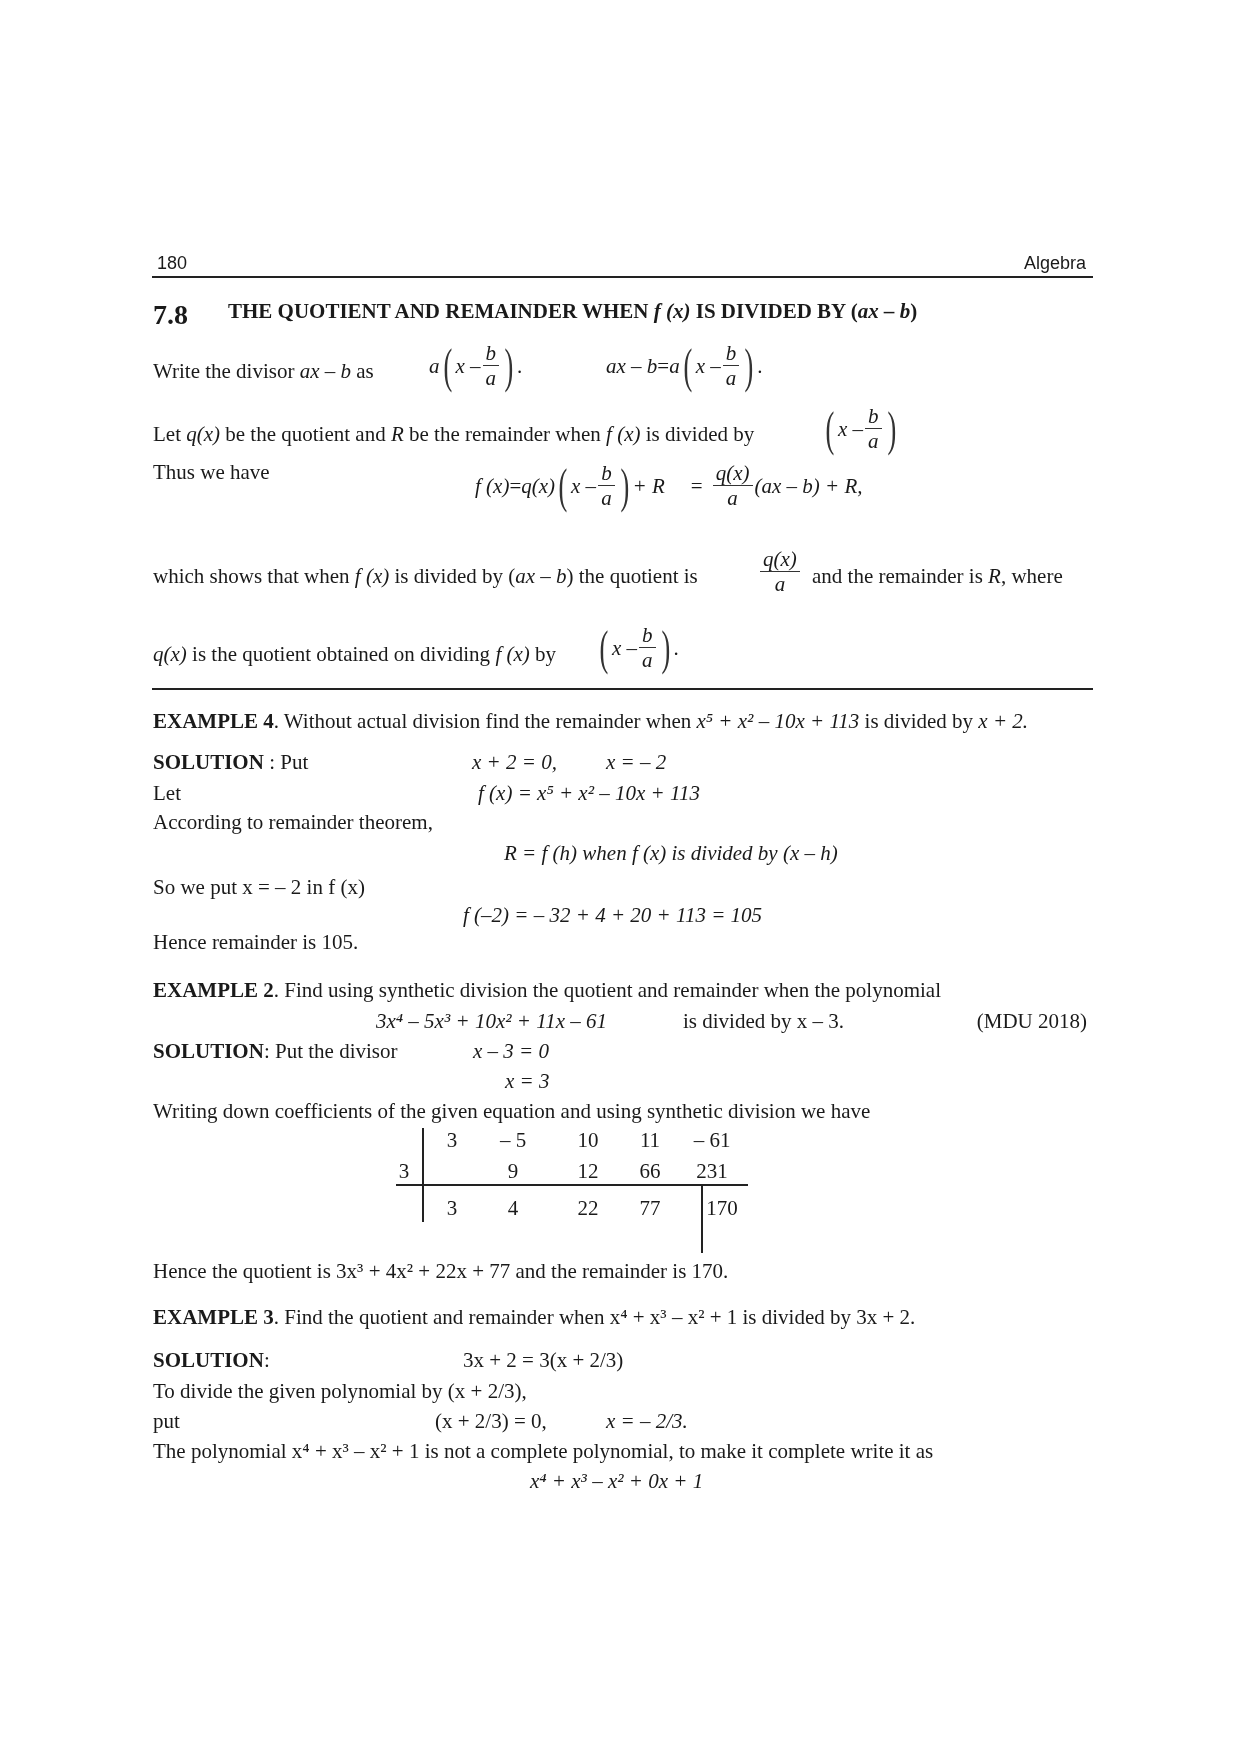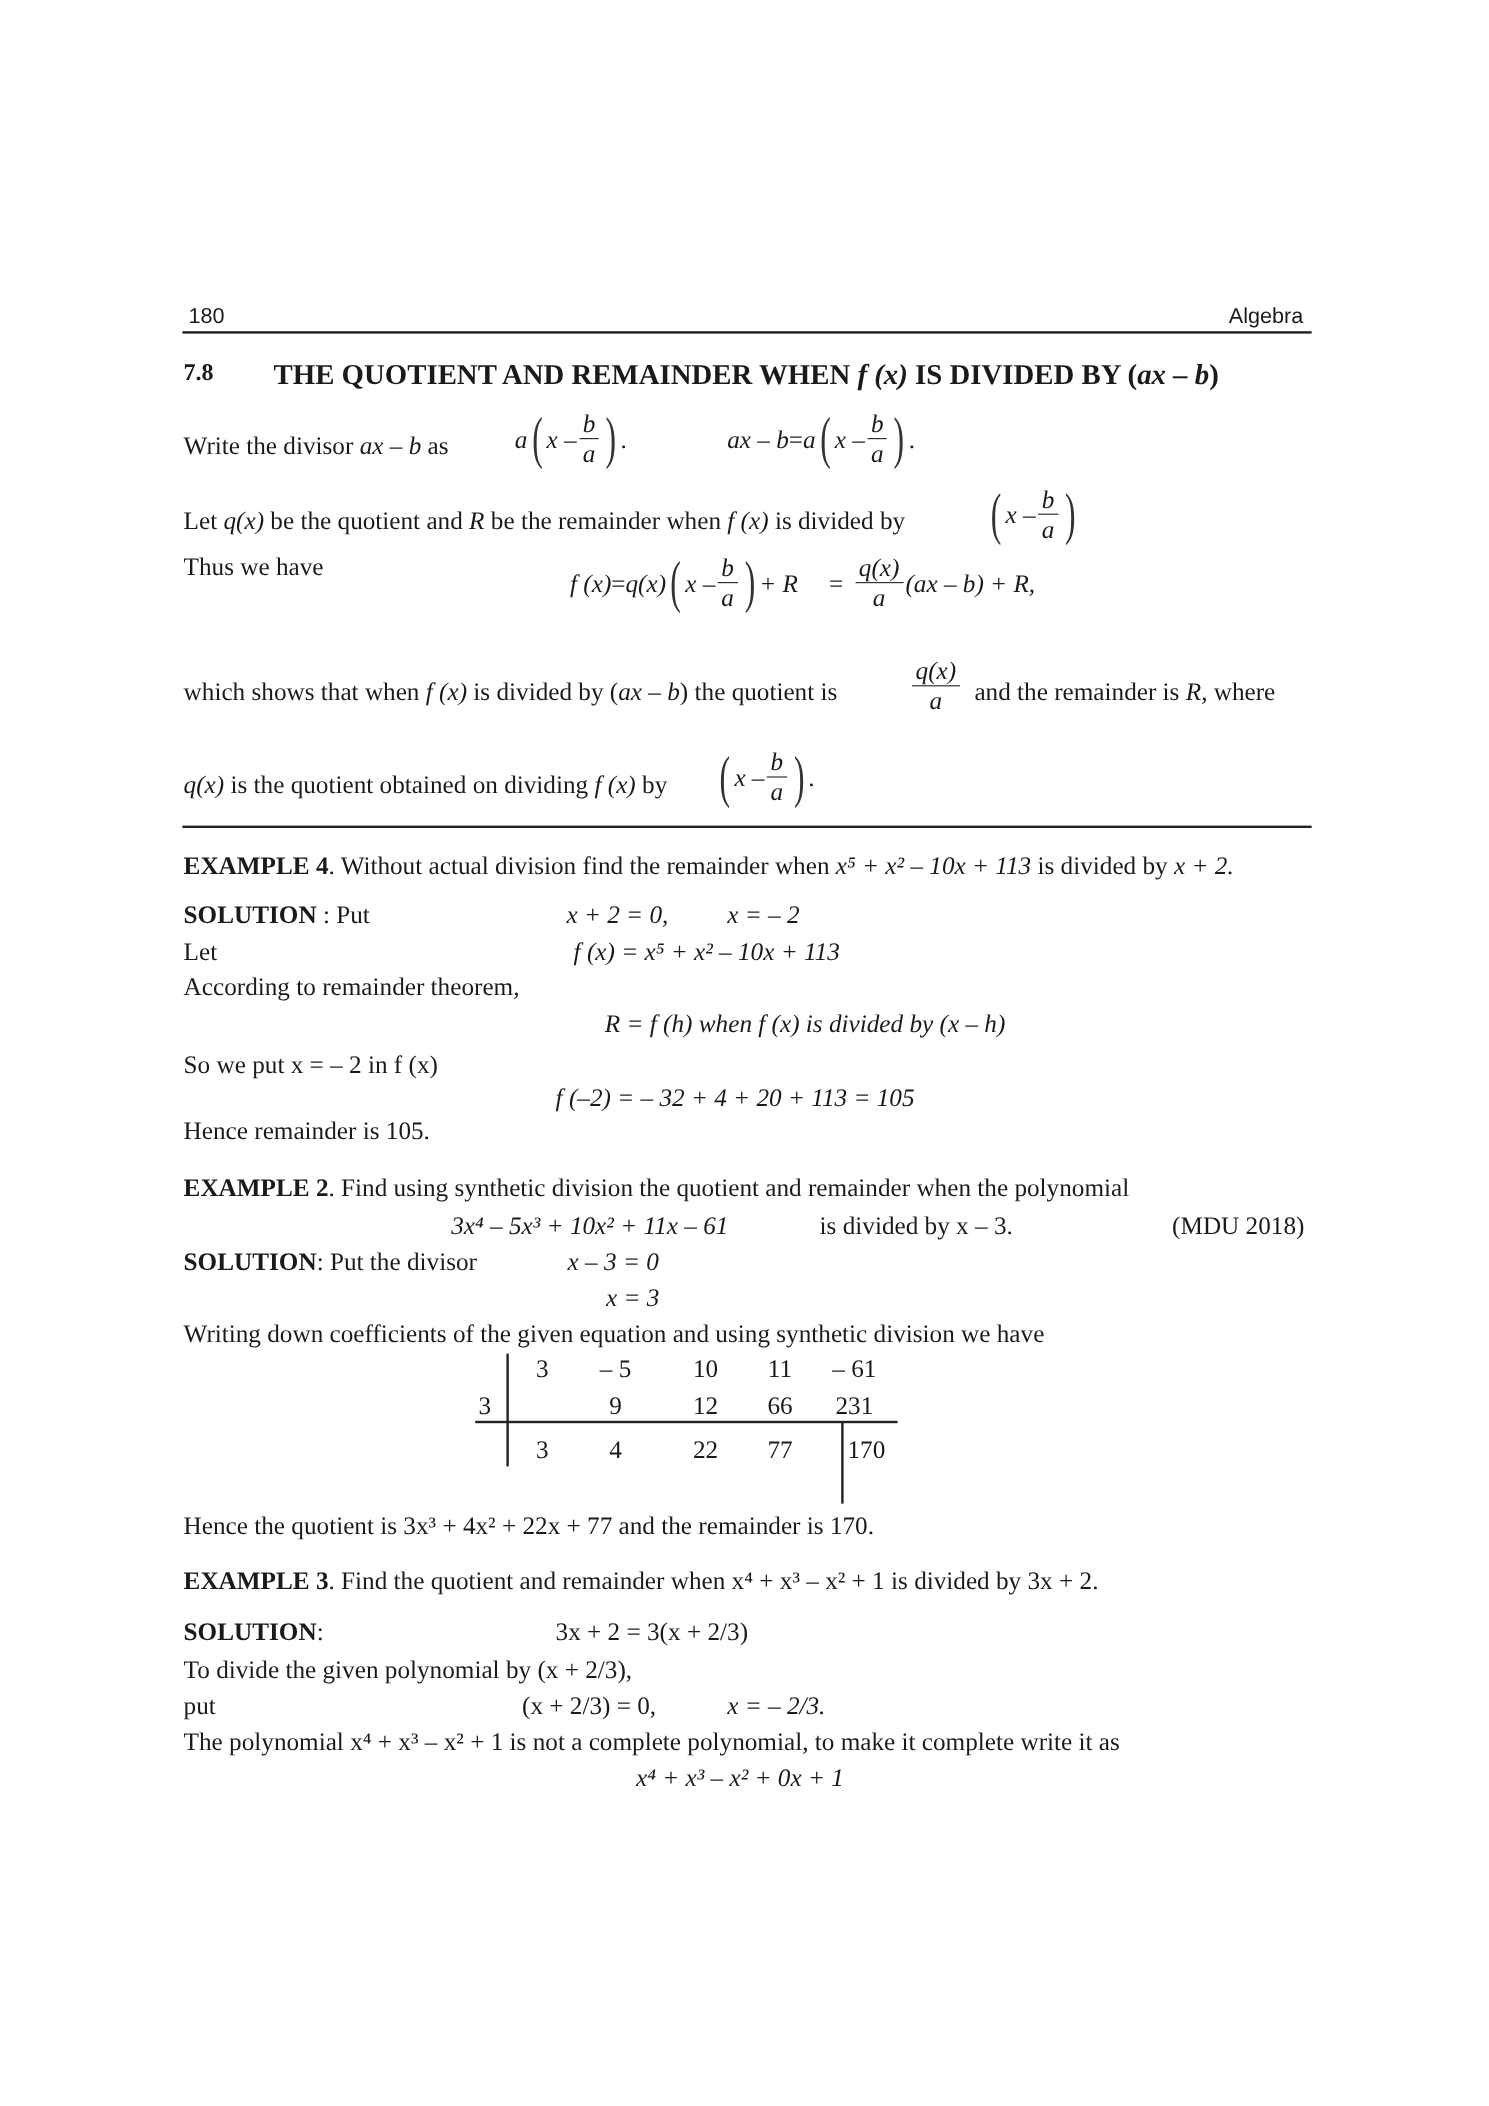--- a/index.html
+++ b/index.html
@@ -19,22 +19,22 @@
   .vline { position:absolute; width:2px; background:#222; }
   .hline { position:absolute; height:2px; background:#222; }
 </style>
 </head>
 <body>
 
 <div class="abs hdr" style="left:157px; top:254px;">180</div>
 <div class="abs hdr" style="right:155px; top:254px;">Algebra</div>
 <div class="rule" style="left:152px; top:276px; width:941px; height:2px;"></div>
 
-<div class="abs" style="left:153px; top:301px; font-weight:bold; font-size:20px;">7.8</div>
-<div class="abs" style="left:228px; top:301px; font-weight:bold; font-size:24px;">
+<div class="abs" style="left:153px; top:301px; font-weight:bold; font-size:28px;">7.8</div>
+<div class="abs" style="left:228px; top:301px; font-weight:bold; font-size:21px;">
   <span>THE QUOTIENT AND REMAINDER WHEN </span><i>f (x)</i><span> IS DIVIDED BY (</span><i>ax – b</i><span>)</span>
 </div>
 
 <div class="abs" style="left:153px; top:361px;font-family:Liberation Serif, serif;">
   <span>Write the divisor </span><i>ax – b</i><span> as</span>
 </div>
 <div class="abs" style="left:429px; top:342px;">
   <span class="par">
     <i>a</i>
     <span class="pl">(</span>

